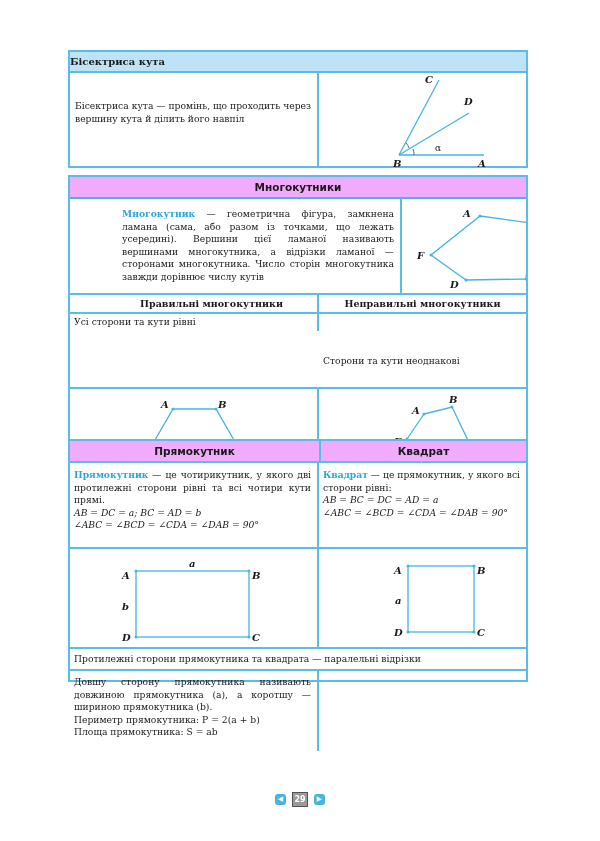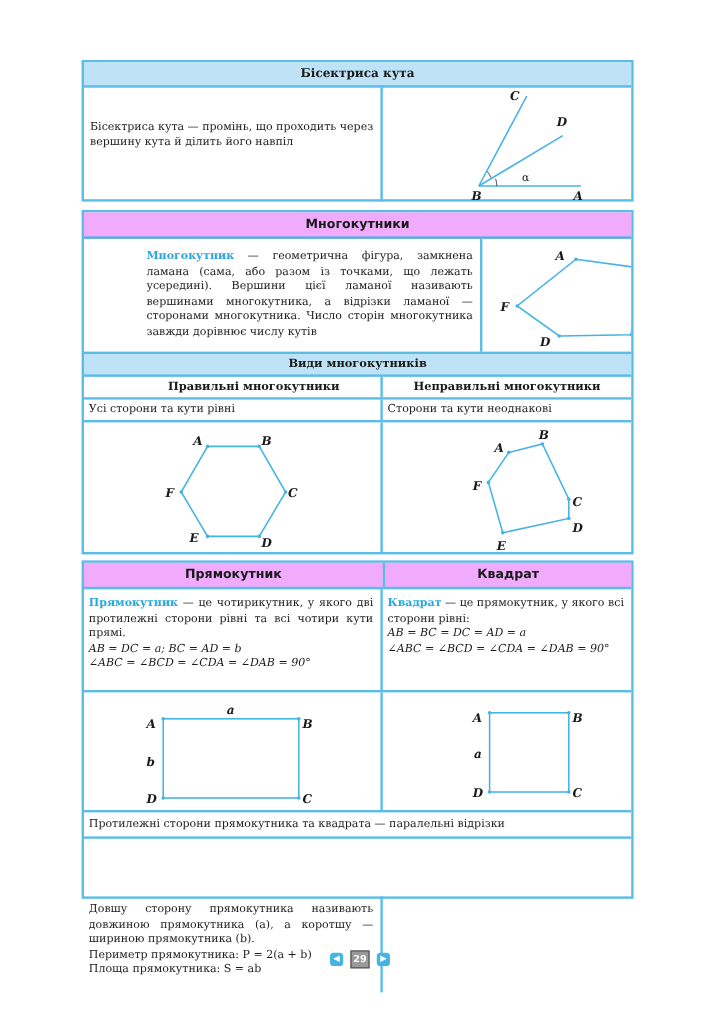--- a/index.html
+++ b/index.html
@@ -1,18 +1,18 @@
 <!DOCTYPE html>
 <html><head>
 <meta charset="utf-8">
 <style>
   html, body { margin: 0; padding: 0; background: #ffffff; }
   body { width: 600px; height: 841px; position: relative; font-family: "DejaVu Serif", serif; color: #1a1a1a; }
   .block { position: absolute; left: 68px; width: 460px; border: 2px solid #5bbde6; box-sizing: border-box; background: #fff; }
-  .hdr-light { background: #bfe3f6; text-align: center; font-weight: bold; font-size: 10px; height: 19px; line-height: 19px; border-bottom: 2px solid #5bbde6; font-family: "DejaVu Serif", serif; }
+  .hdr-light { background: #bfe3f6; text-align: left; font-weight: bold; font-size: 10px; height: 19px; line-height: 19px; border-bottom: 2px solid #5bbde6; font-family: "DejaVu Serif", serif; }
   .hdr-strong { background: #f0abfc; text-align: center; font-weight: bold; font-size: 10.5px; height: 20px; line-height: 20px; border-bottom: 2px solid #4db3de; font-family: "DejaVu Sans", sans-serif; }
   .row { display: flex; }
   .cell { box-sizing: border-box; font-size: 9.2px; line-height: 12.6px; }
   .vline { border-right: 2px solid #5bbde6; }
   .hline { border-bottom: 2px solid #5bbde6; }
   .term { color: #2aa7dc; font-weight: bold; }
   .txt { text-align: justify; }
   svg { display: block; }
   .lbl { font-family: "DejaVu Serif", serif; font-style: italic; font-weight: bold; font-size: 10px; fill: #1a1a1a; }
   .sub-hdr { text-align: center; font-weight: bold; font-size: 9.5px; height: 17px; line-height: 17px; }
@@ -63,28 +63,27 @@
             <circle cx="29" cy="56" r="1.5"></circle>
           </g>
         <text class="lbl" x="61" y="18">A</text>
         <text class="lbl" x="133" y="31">B</text>
         <text class="lbl" x="128" y="88">C</text>
         <text class="lbl" x="48" y="89">D</text>
         <text class="lbl" x="15" y="60">F</text>
       </svg>
     </div>
   </div>
-  <div class="sub-hdr hline" style="background:#bfe3f6;">Види многокутників</div>
   <div class="row hline">
     <div class="cell vline sub-hdr" style="width:249px;padding-left:36px;">Правильні многокутники</div>
     <div class="cell sub-hdr" style="flex:1;">Неправильні многокутники</div>
   </div>
   <div class="row hline">
     <div class="cell vline" style="width:249px; padding:2px 4px; height:17px;">Усі сторони та кути рівні</div>
-    <div class="cell" style="flex:1; padding:2px 4px; height:17px;">Сторони та кути неоднакові</div>
+    <div class="cell" style="flex:1; padding:2px 4px; height:34px;margin-top:39px;">Сторони та кути неоднакові</div>
   </div>
   <div class="row" style="height:108px;">
     <div class="cell vline" style="width:249px;">
       <svg width="247" height="108">
         <polygon points="103,20 146,20 168,58 146,95 103,95 81,58" fill="none" stroke="#45b4e4" stroke-width="1.3"></polygon>
         <g fill="#45b4e4">
             <circle cx="103" cy="20" r="1.5"></circle>
             <circle cx="146" cy="20" r="1.5"></circle>
             <circle cx="168" cy="58" r="1.5"></circle>
             <circle cx="146" cy="95" r="1.5"></circle>
@@ -114,21 +113,21 @@
         <text class="lbl" x="130" y="14">B</text>
         <text class="lbl" x="158" y="70">C</text>
         <text class="lbl" x="158" y="91">D</text>
         <text class="lbl" x="95" y="106">E</text>
         <text class="lbl" x="75" y="56">F</text>
       </svg>
     </div>
   </div>
 </div>
 
-<div class="block" style="top:467px; height:282px;">
+<div class="block" style="top:439px; height:243px;">
   <div class="row hline" style="background:#5fc3ea;">
     <div class="hdr-strong vline" style="width:249px; border-bottom:none;">Прямокутник</div>
     <div class="hdr-strong" style="flex:1; border-bottom:none;">Квадрат</div>
   </div>
   <div class="row hline" style="height:84px;">
     <div class="cell vline txt" style="width:249px; padding:6px 6px 0 4px;">
       <div><span class="term">Прямокутник</span><span> — це чотирикутник, у якого дві протилежні сторони рівні та всі чотири кути прямі.</span></div>
       <div style="font-style:italic;">AB = DC = a; BC = AD = b</div>
       <div style="font-style:italic;">∠ABC = ∠BCD = ∠CDA = ∠DAB = 90°</div>
     </div>
@@ -167,21 +166,21 @@
           </g>
         <text class="lbl" x="75" y="25">A</text>
         <text class="lbl" x="158" y="25">B</text>
         <text class="lbl" x="158" y="87">C</text>
         <text class="lbl" x="75" y="87">D</text>
         <text class="lbl" x="76" y="55">a</text>
       </svg>
     </div>
   </div>
   <div class="cell hline" style="padding:4px 4px; height:22px;">Протилежні сторони прямокутника та квадрата — паралельні відрізки</div>
-  <div class="row" style="height:80px;margin-top:48px;">
+  <div class="row" style="height:80px;">
     <div class="cell vline txt" style="width:249px; padding:5px 6px 0 4px;">
       <div>Довшу сторону прямокутника називають довжиною прямокутника (a), а коротшу — шириною прямокутника (b).</div>
       <div>Периметр прямокутника: P = 2(a + b)</div>
       <div>Площа прямокутника: S = ab</div>
     </div>
   </div>
 </div>
 
 <div class="pager">
   <div class="pg-btn">◀</div>

